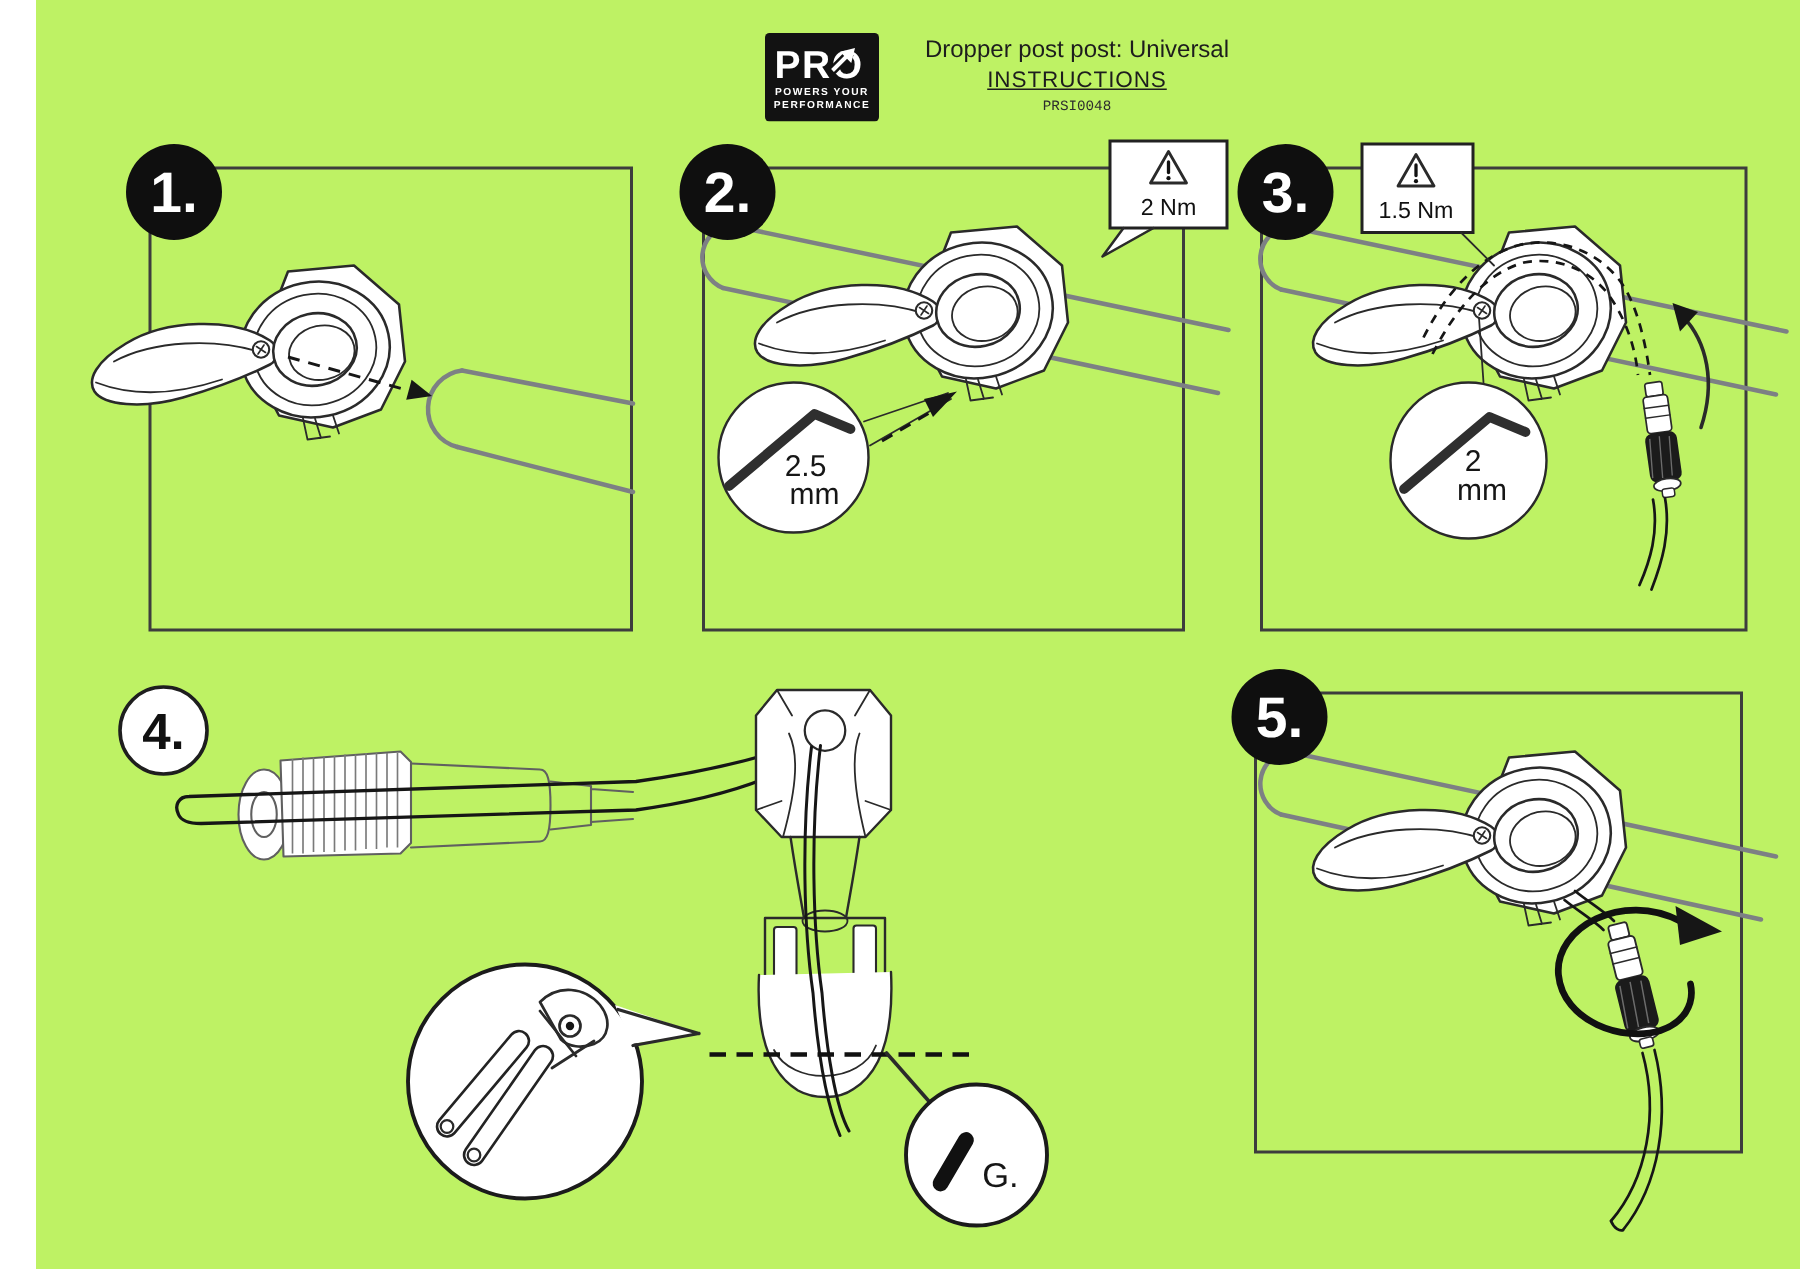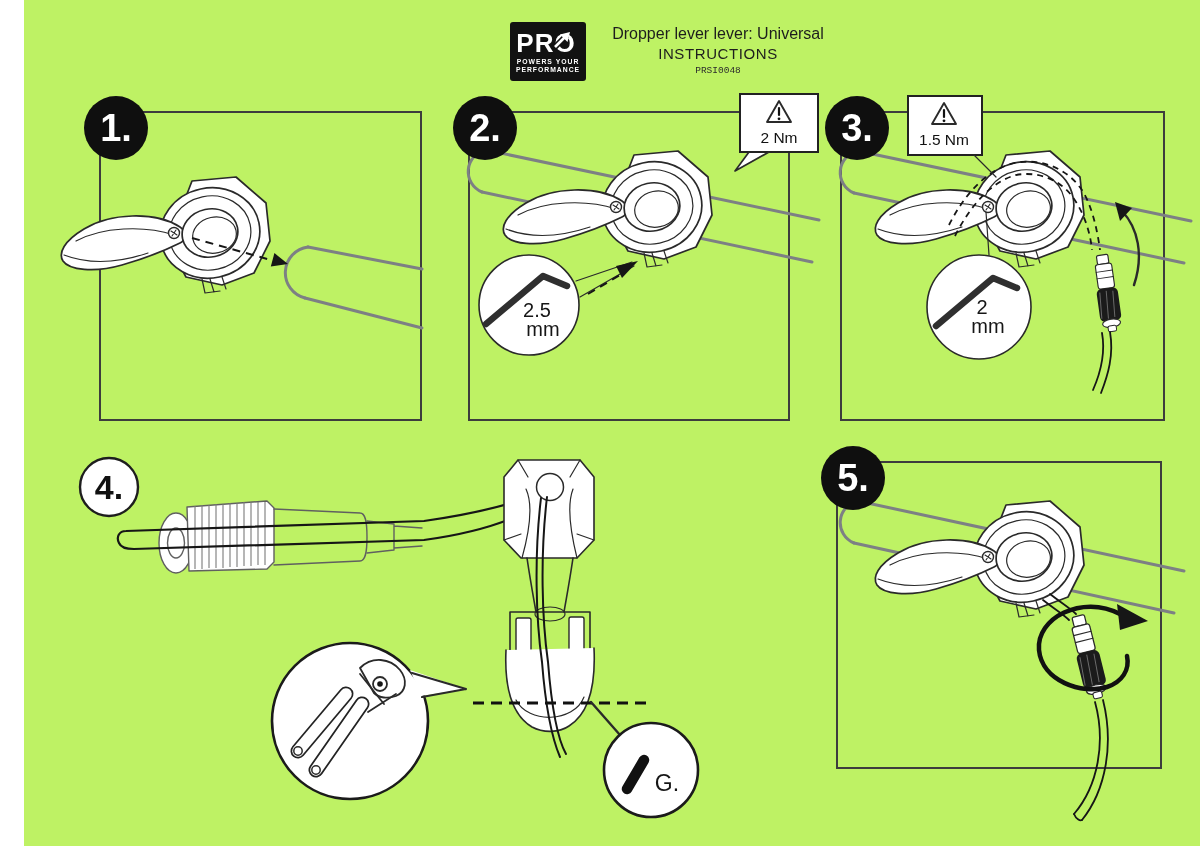--- a/index.html
+++ b/index.html
@@ -1,20 +1,20 @@
 <!DOCTYPE html>
 <html><head>
 <meta charset="utf-8">
 <style>
   html,body{margin:0;padding:0;background:#fff;}
   .page{position:relative;width:1200px;height:846px;background:#bef264;overflow:hidden;
         font-family:"Liberation Sans",sans-serif;color:#1c1c1c;margin-left:24px;}
   .header-titles{position:absolute;left:544px;top:24px;width:300px;text-align:center;}
   .doc-title{font-size:16px;line-height:19px;color:#1d1d1d;}
-  .doc-sub{font-size:15px;letter-spacing:.6px;margin-top:2px;color:#1d1d1d;}
+  .doc-sub{font-size:15px;letter-spacing:.6px;margin-top:2px;color:#1d1d1d;text-decoration:underline;}
   .doc-code{font-size:9.5px;margin-top:3px;color:#2d2d2d;font-family:Liberation Mono, monospace;}
   .logo-svg{position:absolute;left:486px;top:22px;}
   svg{display:block;}
   svg text{font-family:"Liberation Sans",sans-serif;}
   .diagram{position:absolute;left:0;top:0;}
   .border-rect{fill:none;stroke:#3d3d3d;stroke-width:2;}
   .badge{fill:#0f0f0f;}
   .badge-num{font-size:38px;font-weight:700;fill:#ffffff;text-anchor:middle;}
   .badge-num-dark{font-size:34px;font-weight:700;fill:#111;text-anchor:middle;}
   .ln{stroke:#2a2a2a;fill:none;stroke-width:1.7;stroke-linecap:round;stroke-linejoin:round;}
@@ -46,21 +46,21 @@
     <g>
       <line x1="45" y1="25" x2="57" y2="13" stroke="#121212" stroke-width="6"></line>
       <line x1="45" y1="25" x2="56" y2="14" stroke="#ffffff" stroke-width="2.6"></line>
       <polygon points="60,10 50,12.5 57.5,20" fill="#ffffff"></polygon>
     </g>
     <text x="38" y="41.5" fill="#fff" font-size="6.8" font-weight="700" letter-spacing="1" text-anchor="middle">POWERS YOUR</text>
     <text x="38" y="50" fill="#fff" font-size="6.8" font-weight="700" letter-spacing="1" text-anchor="middle">PERFORMANCE</text>
   </svg>
 
   <div class="header-titles">
-    <div class="doc-title">Dropper lever lever: Universal</div>
+    <div class="doc-title">Dropper post post: Universal</div>
     <div class="doc-sub">INSTRUCTIONS</div>
     <div class="doc-code">PRSI0048</div>
   </div>
 
   <svg class="diagram" width="1200" height="846" viewBox="0 0 1200 846">
 
     <defs>
 
       <g id="lever">
         <polygon class="lnw" points="-18,-52 26,-56 56,-30 60,8 44,40 12,52 -24,44 -42,10"></polygon>

